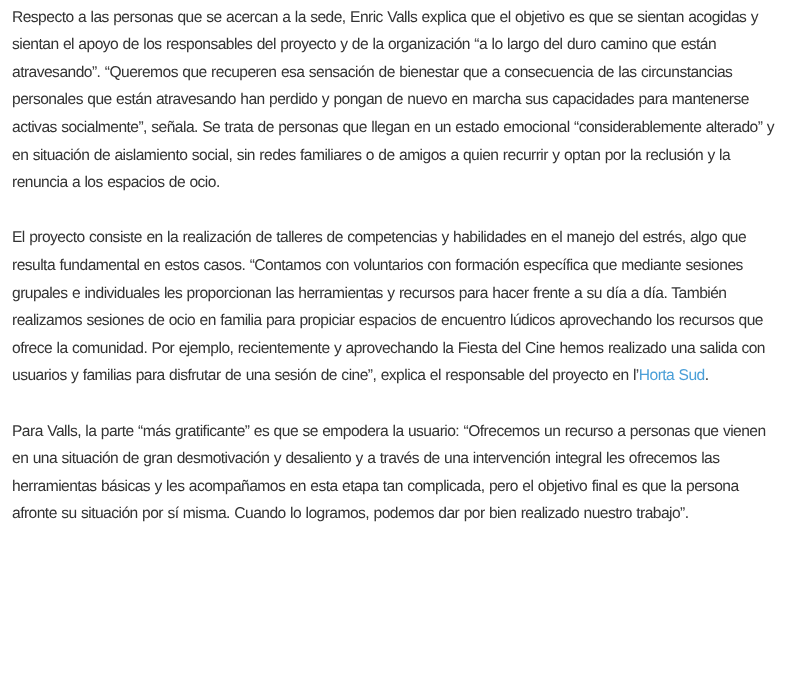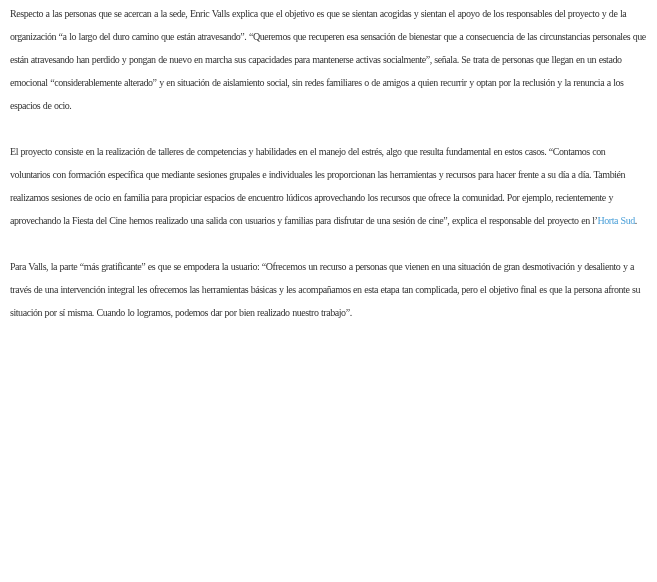--- a/index.html
+++ b/index.html
@@ -7,22 +7,22 @@
       padding: 0;
       background: #ffffff;
     }
     body {
       width: 657px;
       height: 582px;
       overflow: hidden;
     }
     .article {
       padding: 2px 10px 0 10px;
-      font-family: Liberation Serif, serif;
-      font-size: 10px;
+      font-family: Liberation Sans, sans-serif;
+      font-size: 13px;
       line-height: 23px;
       color: #333333;
       letter-spacing: -0.45px;
       word-spacing: 0.5px;
     }
     .article p {
       margin: 0 0 23px 0;
     }
     .article a {
       color: #4a9fd8;

